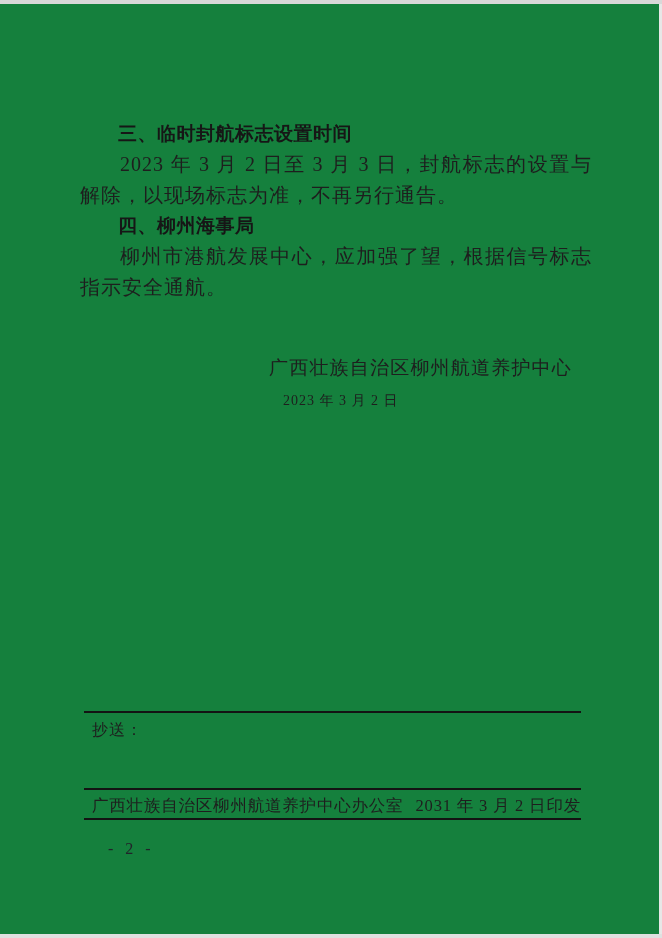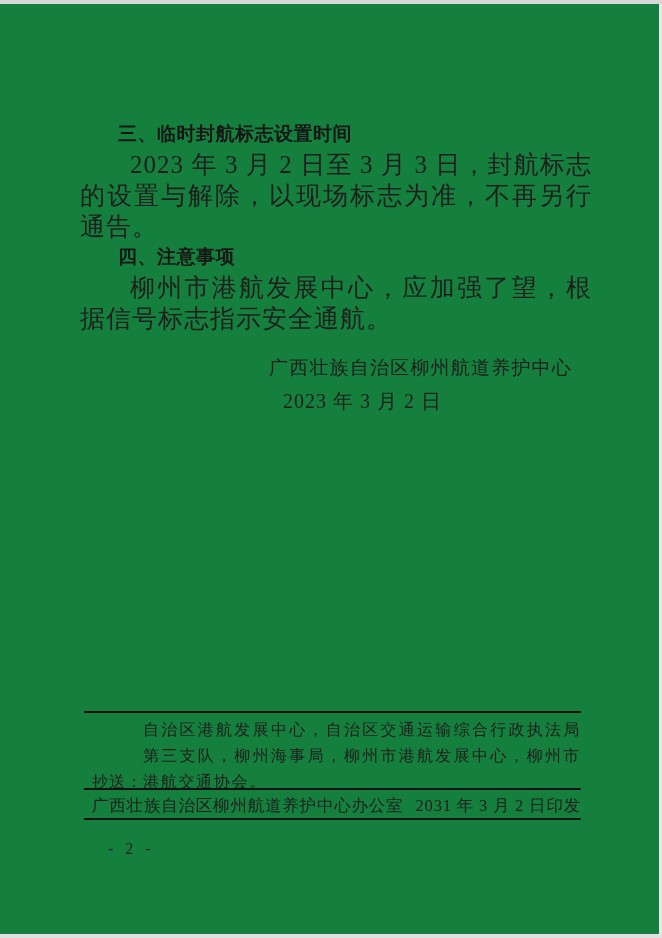--- a/index.html
+++ b/index.html
@@ -41,42 +41,42 @@
     font-family: "Liberation Sans", "DejaVu Sans", sans-serif;
     font-weight: bold;
     font-size: 19px;
     line-height: 30px;
     color: #161616;
     text-indent: 2em;
     letter-spacing: 0.5px;
     margin: 0;
   }
   .para {
-    font-size: 25px;
+    font-size: 20px;
     line-height: 31px;
     letter-spacing: 1px;
     text-align: justify;
     text-indent: 2em;
     margin: 0;
   }
 
   
   .signature {
     position: absolute;
     top: 352px;
     right: 90px;
   }
   .sig-org {
     font-size: 19px;
     line-height: 32px;
     letter-spacing: 1.2px;
     white-space: nowrap;
   }
   .sig-date {
-    font-size: 20px;
+    font-size: 14px;
     line-height: 34px;
     letter-spacing: 1px;
     white-space: nowrap;
     transform: translateX(14px);
   }
 
   
   .rule {
     position: absolute;
     left: 84px;
@@ -147,34 +147,33 @@
 
 <div class="page">
 
   <div class="edge-top"></div>
   <div class="edge-right"></div>
   <div class="edge-bottom"></div>
 
   <div class="content">
     <h3 class="heading">三、临时封航标志设置时间</h3>
     <p class="para">2023 年 3 月 2 日至 3 月 3 日，封航标志的设置与解除，以现场标志为准，不再另行通告。</p>
-    <h3 class="heading">四、注意事项</h3>
+    <h3 class="heading">四、柳州海事局</h3>
     <p class="para">柳州市港航发展中心，应加强了望，根据信号标志指示安全通航。</p>
   </div>
 
   <div class="signature">
     <div class="sig-org">广西壮族自治区柳州航道养护中心</div>
     <div class="sig-date">2023 年 3 月 2 日</div>
   </div>
 
   <div class="rule rule-1"></div>
 
   <div class="cc-row">
     <span class="cc-label">抄送：</span>
-    <span class="cc-body">自治区港航发展中心，自治区交通运输综合行政执法局第三支队，柳州海事局，柳州市港航发展中心，柳州市港航交通协会。</span>
   </div>
 
   <div class="rule rule-2"></div>
 
   <div class="issuer-row">
     <span class="issuer">广西壮族自治区柳州航道养护中心办公室</span>
     <span class="print-date">2031 年 3 月 2 日印发</span>
   </div>
 
   <div class="rule rule-3"></div>

